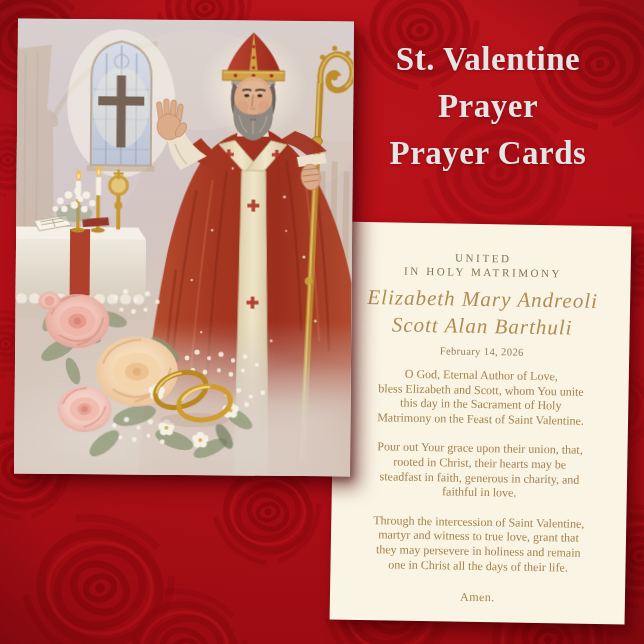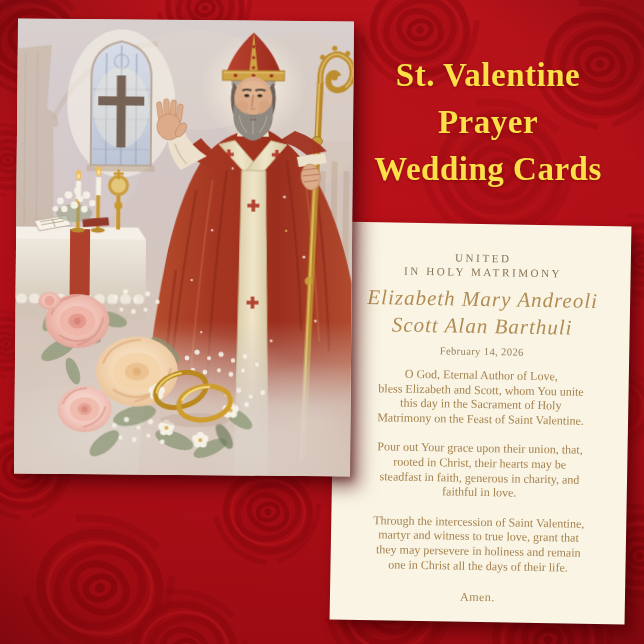--- a/index.html
+++ b/index.html
@@ -5,22 +5,22 @@
   html,body{margin:0;padding:0;}
   body{
     width:644px;height:644px;position:relative;overflow:hidden;
     font-family:"Liberation Serif", serif;
     background:#bc1019;
   }
   .bg-svg{position:absolute;left:0;top:0;width:644px;height:644px;z-index:0;}
 
   
   .title{
-    position:absolute;left:336px;top:52px;width:304px;z-index:2;
-    text-align:center;color:#fde047;
+    position:absolute;left:336px;top:36px;width:304px;z-index:2;
+    text-align:center;color:#e5e5e5;
     font-weight:700;font-size:33px;line-height:47px;letter-spacing:.5px;
     text-shadow:0 1px 3px rgba(80,0,6,.45);
   }
 
   
   .front-card{
     position:absolute;left:16px;top:20px;width:336px;height:455px;z-index:3;
     transform:rotate(.5deg);
     box-shadow:9px 11px 18px rgba(70,0,6,.55), 3px 4px 7px rgba(70,0,6,.4);
     background:#d6ccc8;overflow:hidden;
@@ -95,21 +95,21 @@
   <use href="#rz" transform="translate(30,40) scale(.9)" opacity=".85"></use>
   <use href="#rz" transform="translate(205,8) scale(.75)" opacity=".8"></use>
   <use href="#rz" transform="translate(8,160) scale(.6)" opacity=".6"></use>
   <use href="#rz" transform="translate(6,344) scale(.55)" opacity=".55"></use>
   <rect width="644" height="644" fill="url(#vign)"></rect>
 </svg>
 
 <div class="title">
   <div>St. Valentine</div>
   <div>Prayer</div>
-  <div>Wedding Cards</div>
+  <div>Prayer Cards</div>
 </div>
 
 <div class="back-card">
   <div class="bc-heading">UNITED<br>IN HOLY MATRIMONY</div>
   <div class="bc-name">Elizabeth Mary Andreoli</div>
   <div class="bc-name">Scott Alan Barthuli</div>
   <div class="bc-date">February 14, 2026</div>
   <p class="bc-par">O God, Eternal Author of Love,<br>bless Elizabeth and Scott, whom You unite<br>this day in the Sacrament of Holy<br>Matrimony on the Feast of Saint Valentine.</p>
   <p class="bc-par">Pour out Your grace upon their union, that,<br>rooted in Christ, their hearts may be<br>steadfast in faith, generous in charity, and<br>faithful in love.</p>
   <p class="bc-par">Through the intercession of Saint Valentine,<br>martyr and witness to true love, grant that<br>they may persevere in holiness and remain<br>one in Christ all the days of their life.</p>

